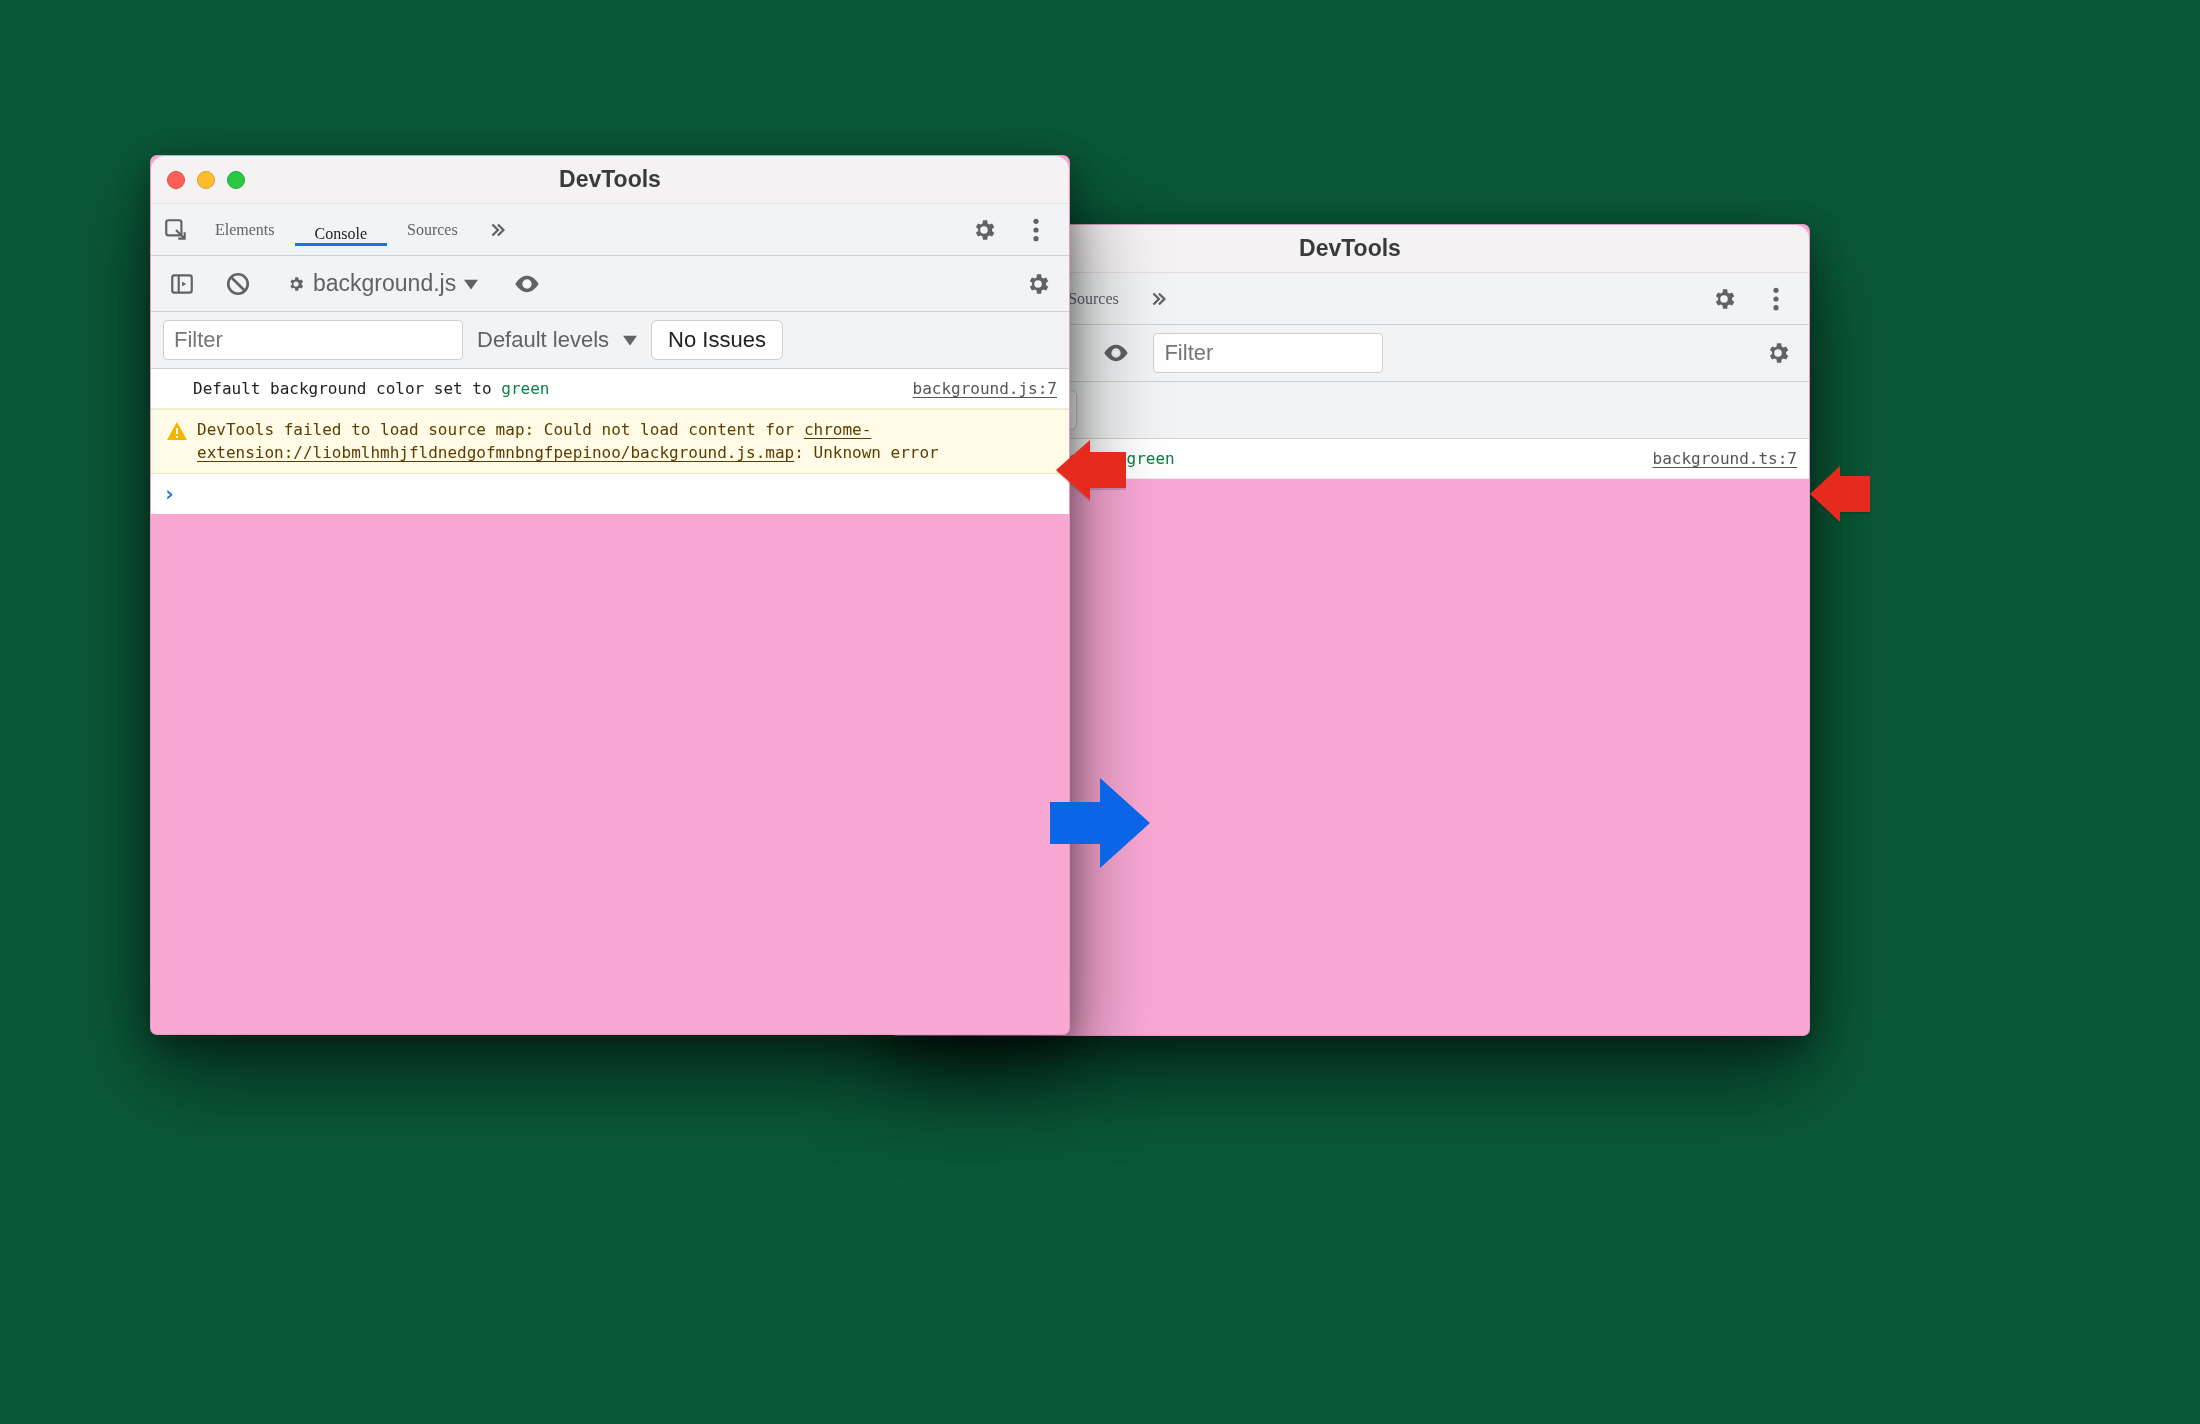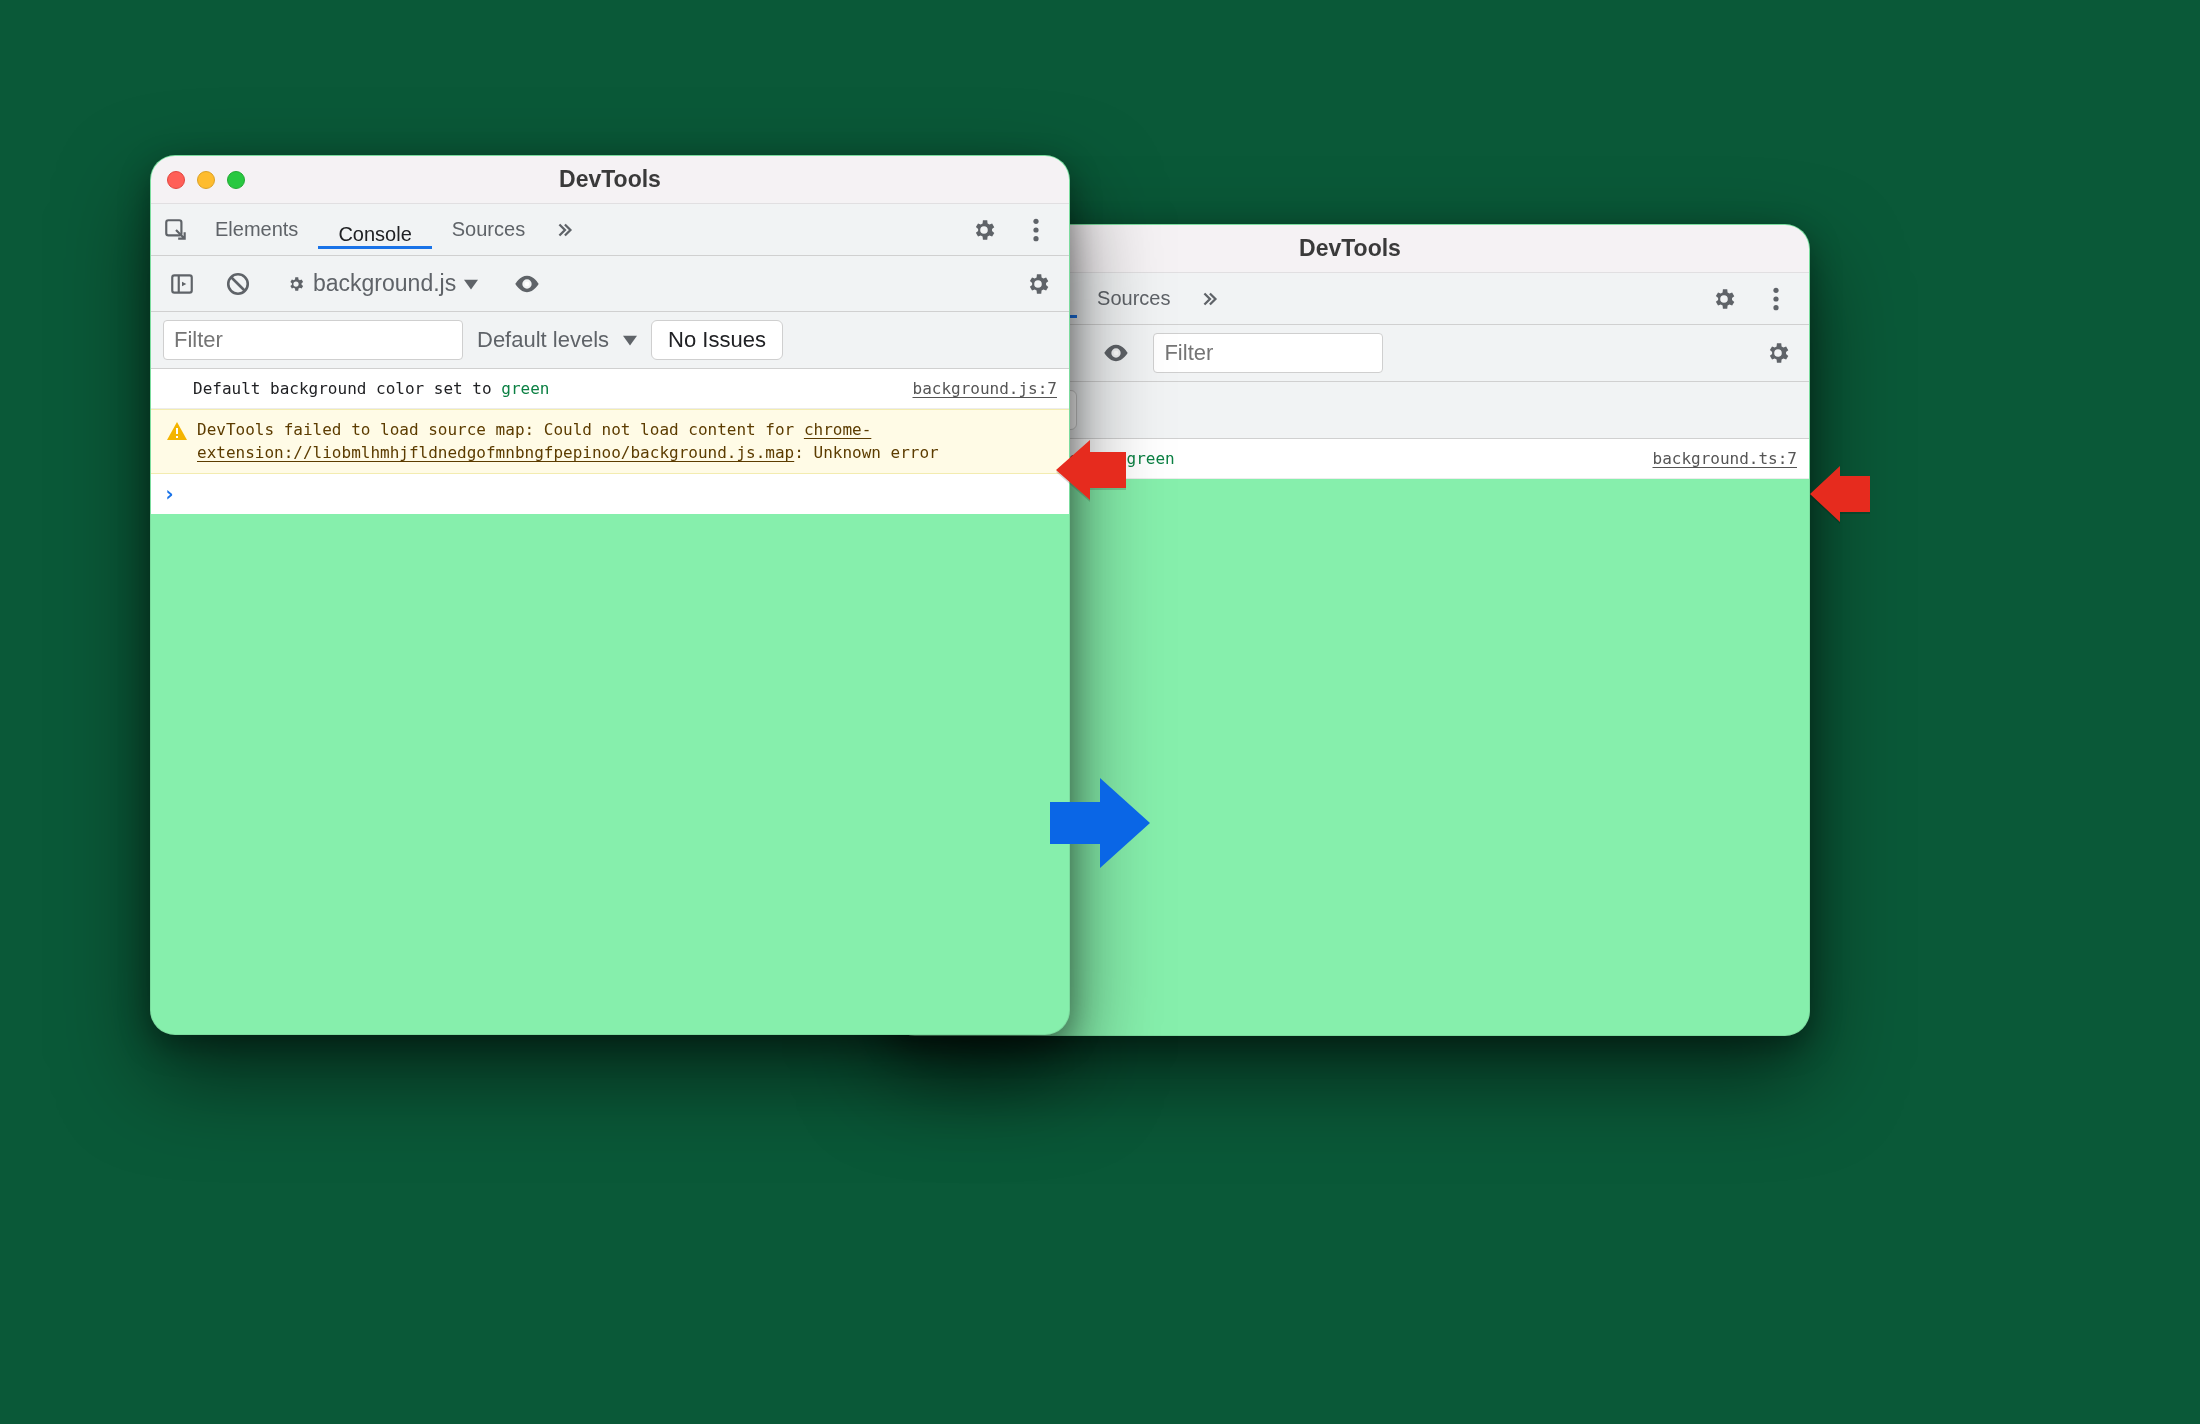--- a/index.html
+++ b/index.html
@@ -11,22 +11,22 @@
     background: #0a5938;
     font-family: -apple-system, BlinkMacSystemFont, "Segoe UI", Helvetica, Arial, sans-serif;
     font-size: 21px;
     color: #202124;
     position: relative;
   }
   .mono { font-family: ui-monospace, Menlo, Monaco, Consolas, monospace; }
 
   .win {
     position: absolute;
-    background: #86efac;
-    border-radius: 25px;
+    background: #f9a8d4;
+    border-radius: 7px;
     box-shadow: 0 40px 90px rgba(0,0,0,0.55), 0 10px 30px rgba(0,0,0,0.35);
     overflow: hidden;
     border: 1px solid rgba(0,0,0,0.08);
   }
 
   .titlebar {
     height: 48px;
     background: #f5f2f4;
     display: flex;
     align-items: center;
@@ -51,21 +51,21 @@
     display: flex;
     align-items: stretch;
     border-bottom: 1px solid #d0d0d0;
     background: #f1f3f4;
     padding: 0 6px;
   }
   .tabbar .left, .tabbar .right { display: flex; align-items: center; }
   .tabbar .right { margin-left: auto; gap: 14px; padding-right: 8px; }
   .tabbar .tab {
     display: flex; align-items: flex-start; padding: 0 20px;
-    color: #5f6368; font-size: 20px; cursor: pointer;
+    color: #5f6368; font-size: 16px; cursor: pointer; font-family: Liberation Serif, serif;
   }
   .tabbar .tab.active {
     color: #202124; font-weight: 500;
     border-bottom: 3px solid #1a73e8;
     background: #f1f3f4;
     margin-top: 12px;
   }
   .icon-btn { width: 38px; height: 38px; display:flex;align-items:center;justify-content:center; color:#5f6368; cursor:pointer; }
 
   .toolbar {

